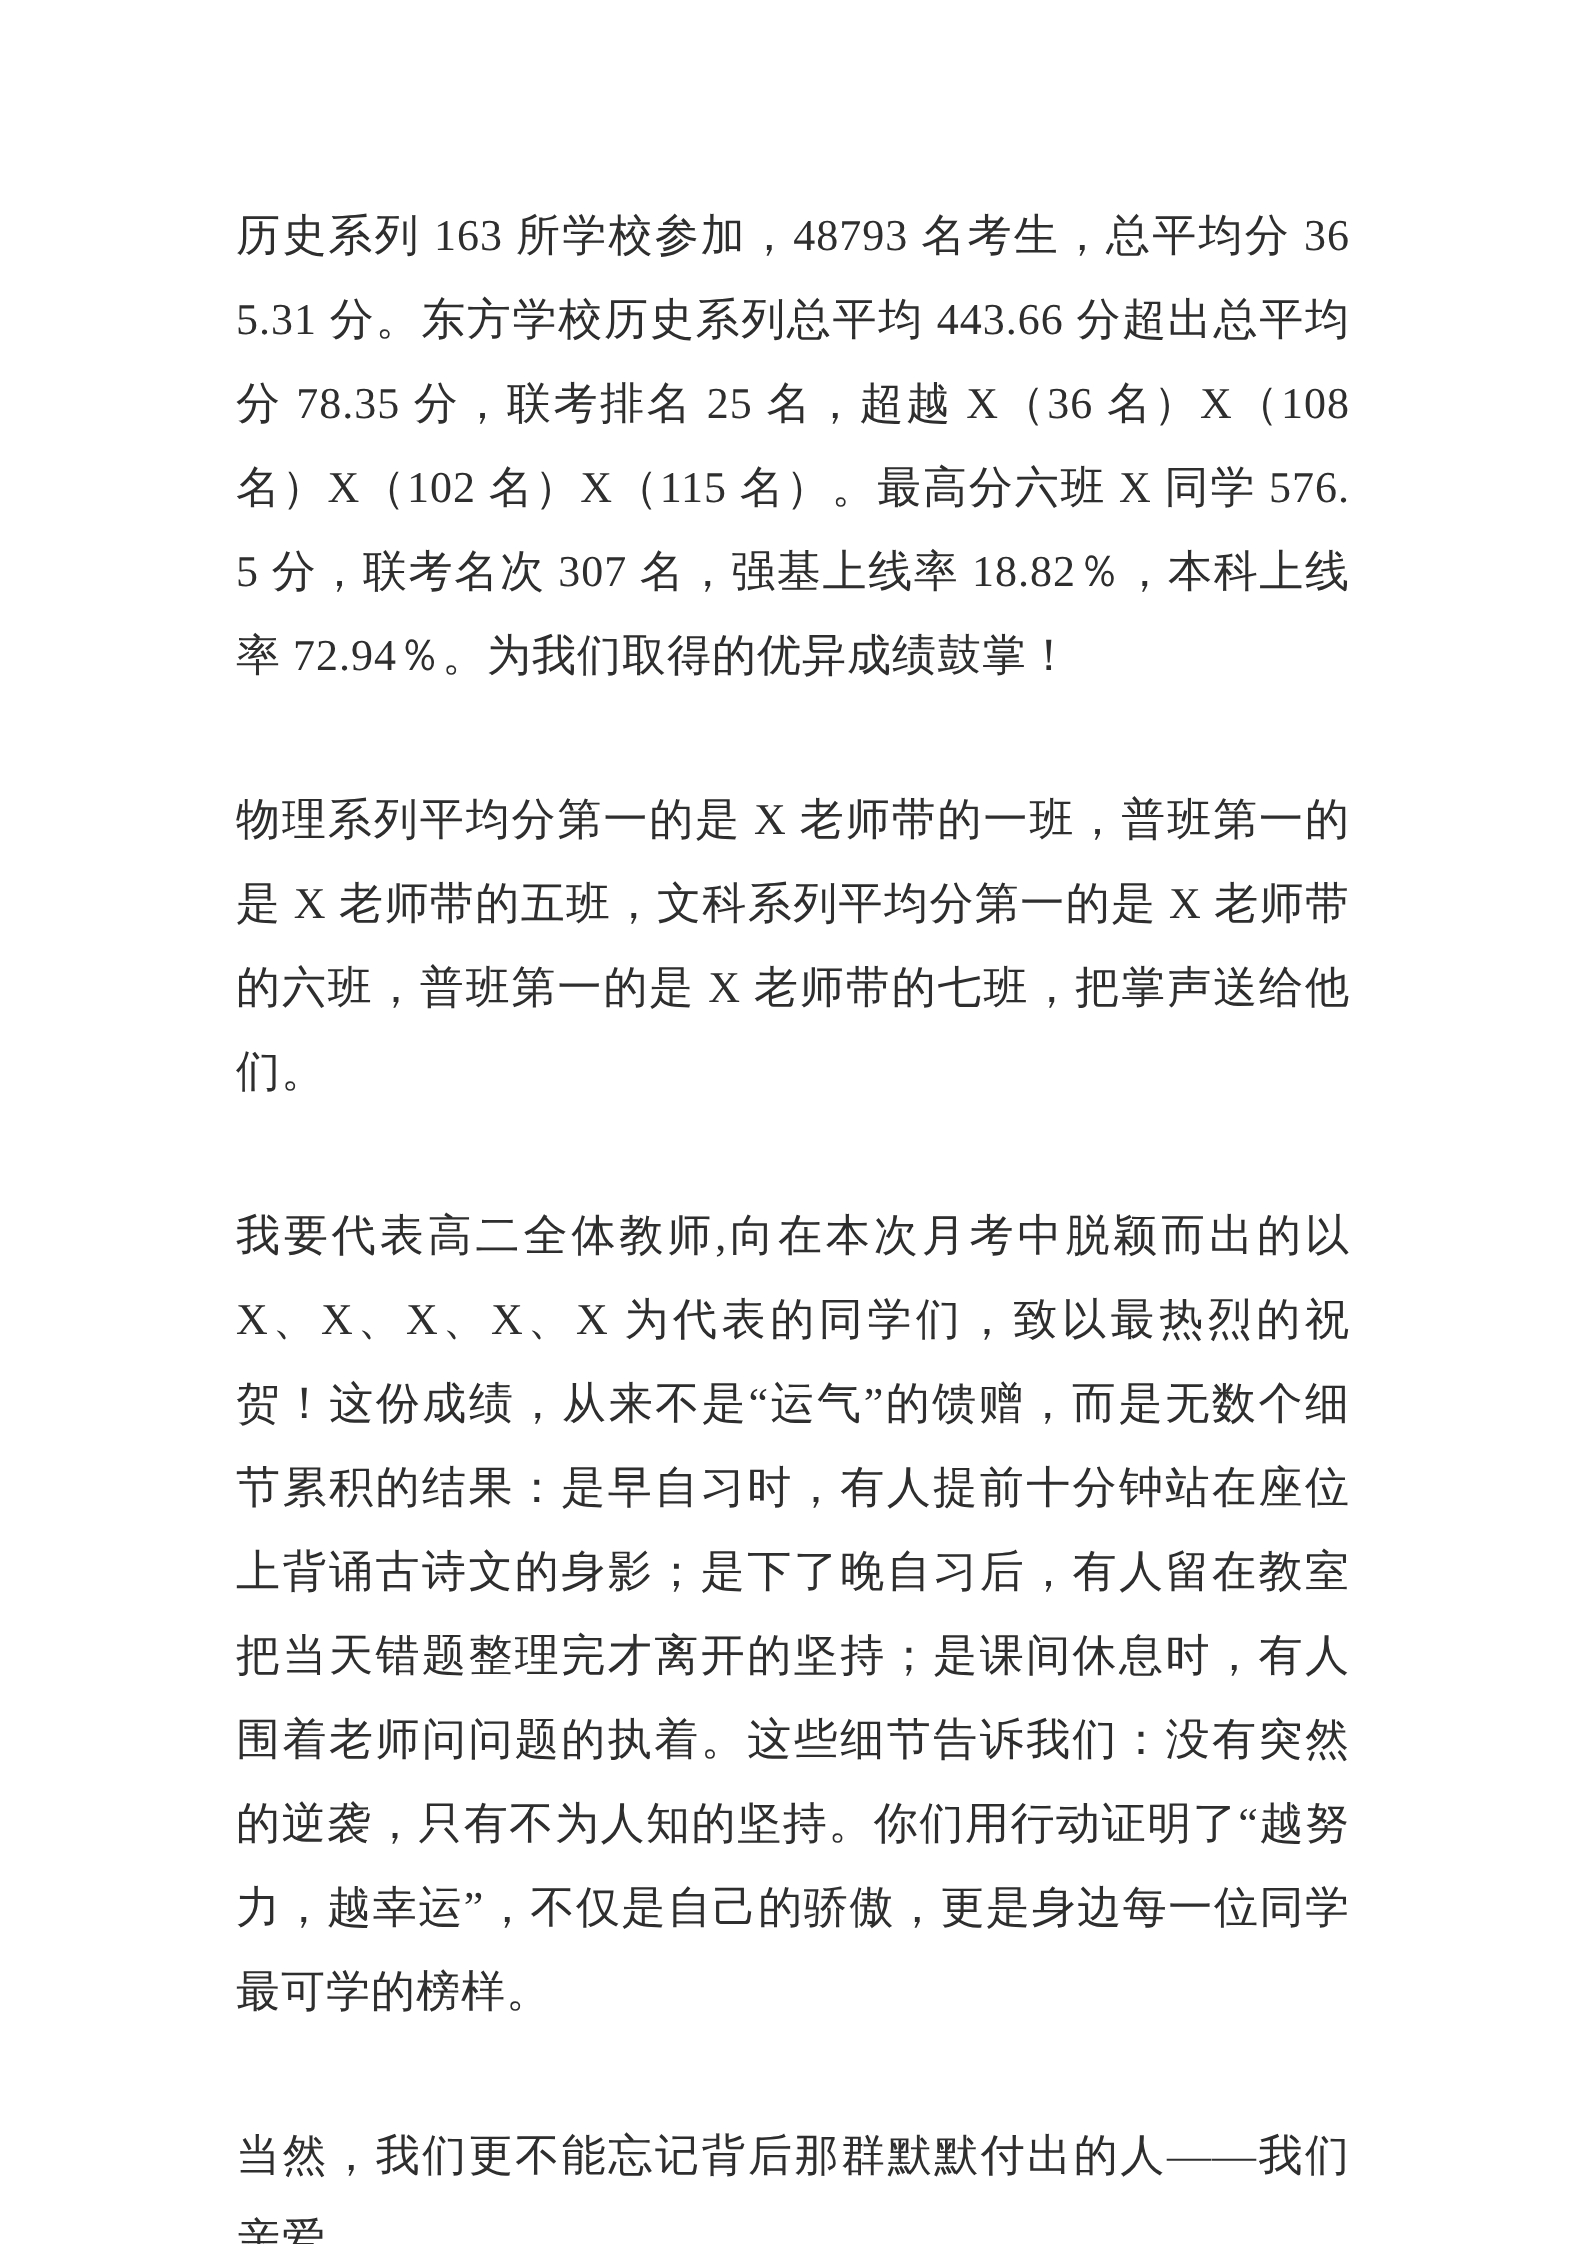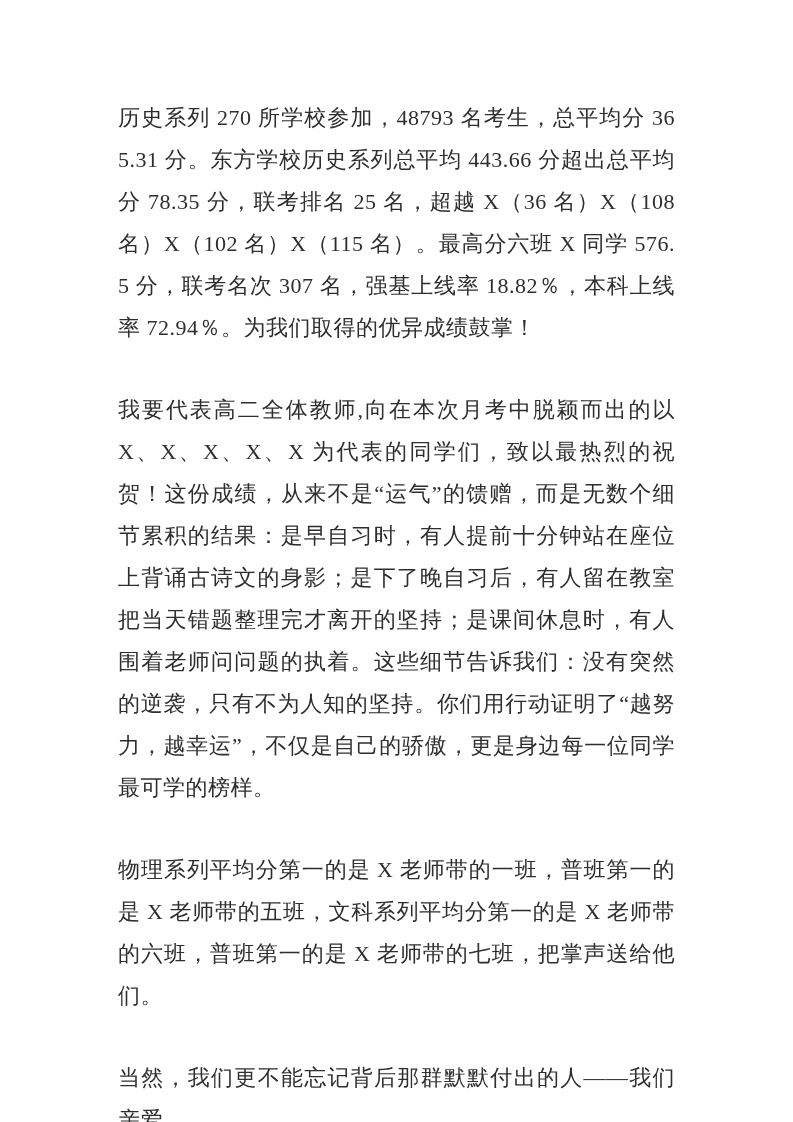--- a/index.html
+++ b/index.html
@@ -32,18 +32,18 @@
   }
   .doc-body p:last-child {
     margin-bottom: 0;
   }
 </style>
 </head>
 <body>
 
 <div class="page">
   <div class="doc-body">
-    <p>历史系列 270 所学校参加，48793 名考生，总平均分 365.31 分。东方学校历史系列总平均 443.66 分超出总平均分 78.35 分，联考排名 25 名，超越 X（36 名）X（108 名）X（102 名）X（115 名）。最高分六班 X 同学 576.5 分，联考名次 307 名，强基上线率 18.82％，本科上线率 72.94％。为我们取得的优异成绩鼓掌！</p>
+    <p>历史系列 163 所学校参加，48793 名考生，总平均分 365.31 分。东方学校历史系列总平均 443.66 分超出总平均分 78.35 分，联考排名 25 名，超越 X（36 名）X（108 名）X（102 名）X（115 名）。最高分六班 X 同学 576.5 分，联考名次 307 名，强基上线率 18.82％，本科上线率 72.94％。为我们取得的优异成绩鼓掌！</p>
+    <p>物理系列平均分第一的是 X 老师带的一班，普班第一的是 X 老师带的五班，文科系列平均分第一的是 X 老师带的六班，普班第一的是 X 老师带的七班，把掌声送给他们。</p>
     <p>我要代表高二全体教师,向在本次月考中脱颖而出的以 X、X、X、X、X 为代表的同学们，致以最热烈的祝贺！这份成绩，从来不是“运气”的馈赠，而是无数个细节累积的结果：是早自习时，有人提前十分钟站在座位上背诵古诗文的身影；是下了晚自习后，有人留在教室把当天错题整理完才离开的坚持；是课间休息时，有人围着老师问问题的执着。这些细节告诉我们：没有突然的逆袭，只有不为人知的坚持。你们用行动证明了“越努力，越幸运”，不仅是自己的骄傲，更是身边每一位同学最可学的榜样。</p>
-    <p>物理系列平均分第一的是 X 老师带的一班，普班第一的是 X 老师带的五班，文科系列平均分第一的是 X 老师带的六班，普班第一的是 X 老师带的七班，把掌声送给他们。</p>
     <p>当然，我们更不能忘记背后那群默默付出的人——我们亲爱</p>
   </div>
 </div>
 
 </body></html>

